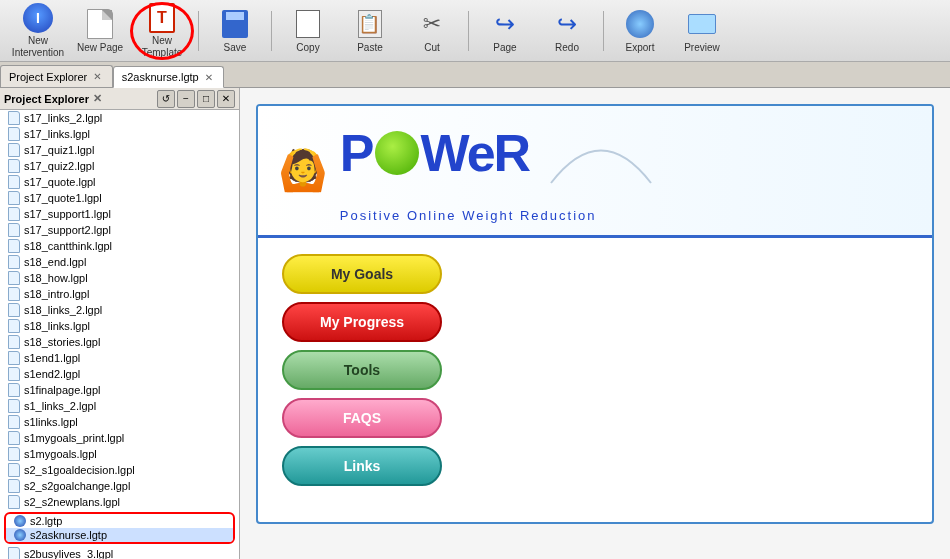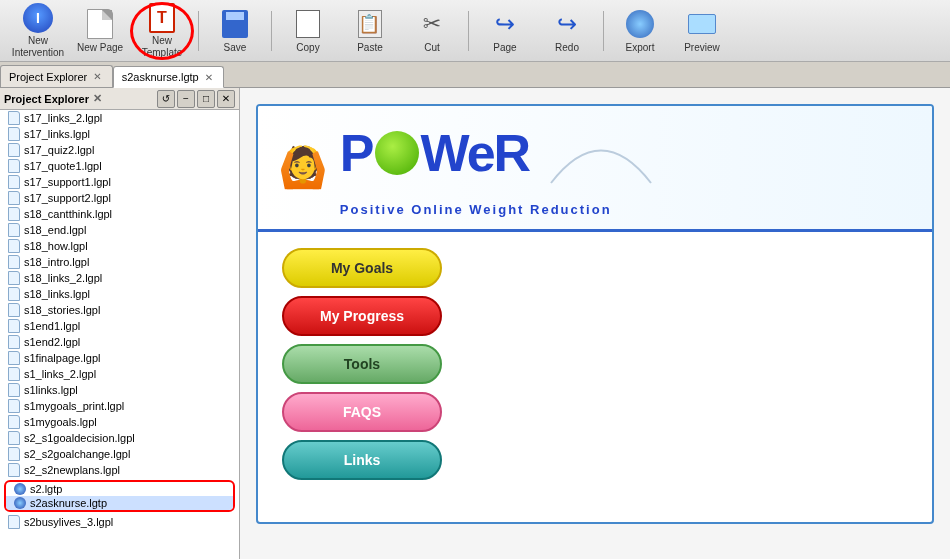--- a/index.html
+++ b/index.html
@@ -287,22 +287,21 @@
       margin: 0 -2px;
     }
     #power-figure {
       margin-right: 12px;
       font-size: 40px;
     }
     #power-tagline {
       font-size: 13px;
       color: #2244cc;
       letter-spacing: 2px;
-      margin-top: 14px;
-      font-weight: bold;
+      margin-top: 20px;
     }
 
     #nav-buttons {
       padding: 16px 24px;
       display: flex;
       flex-direction: column;
       gap: 8px;
       width: 220px;
     }
     .nav-btn {
@@ -467,21 +466,29 @@
     <div class="file-item">
           <div class="file-icon-lgpl"></div>
           <span>s17_links_2.lgpl</span>
         </div>
         <div class="file-item">
           <div class="file-icon-lgpl"></div>
           <span>s17_links.lgpl</span>
         </div>
         <div class="file-item">
           <div class="file-icon-lgpl"></div>
+          <span>s17_quiz1.lgpl</span>
+        </div>
+        <div class="file-item">
+          <div class="file-icon-lgpl"></div>
           <span>s17_quiz2.lgpl</span>
+        </div>
+        <div class="file-item">
+          <div class="file-icon-lgpl"></div>
+          <span>s17_quote.lgpl</span>
         </div>
         <div class="file-item">
           <div class="file-icon-lgpl"></div>
           <span>s17_quote1.lgpl</span>
         </div>
         <div class="file-item">
           <div class="file-icon-lgpl"></div>
           <span>s17_support1.lgpl</span>
         </div>
         <div class="file-item">

